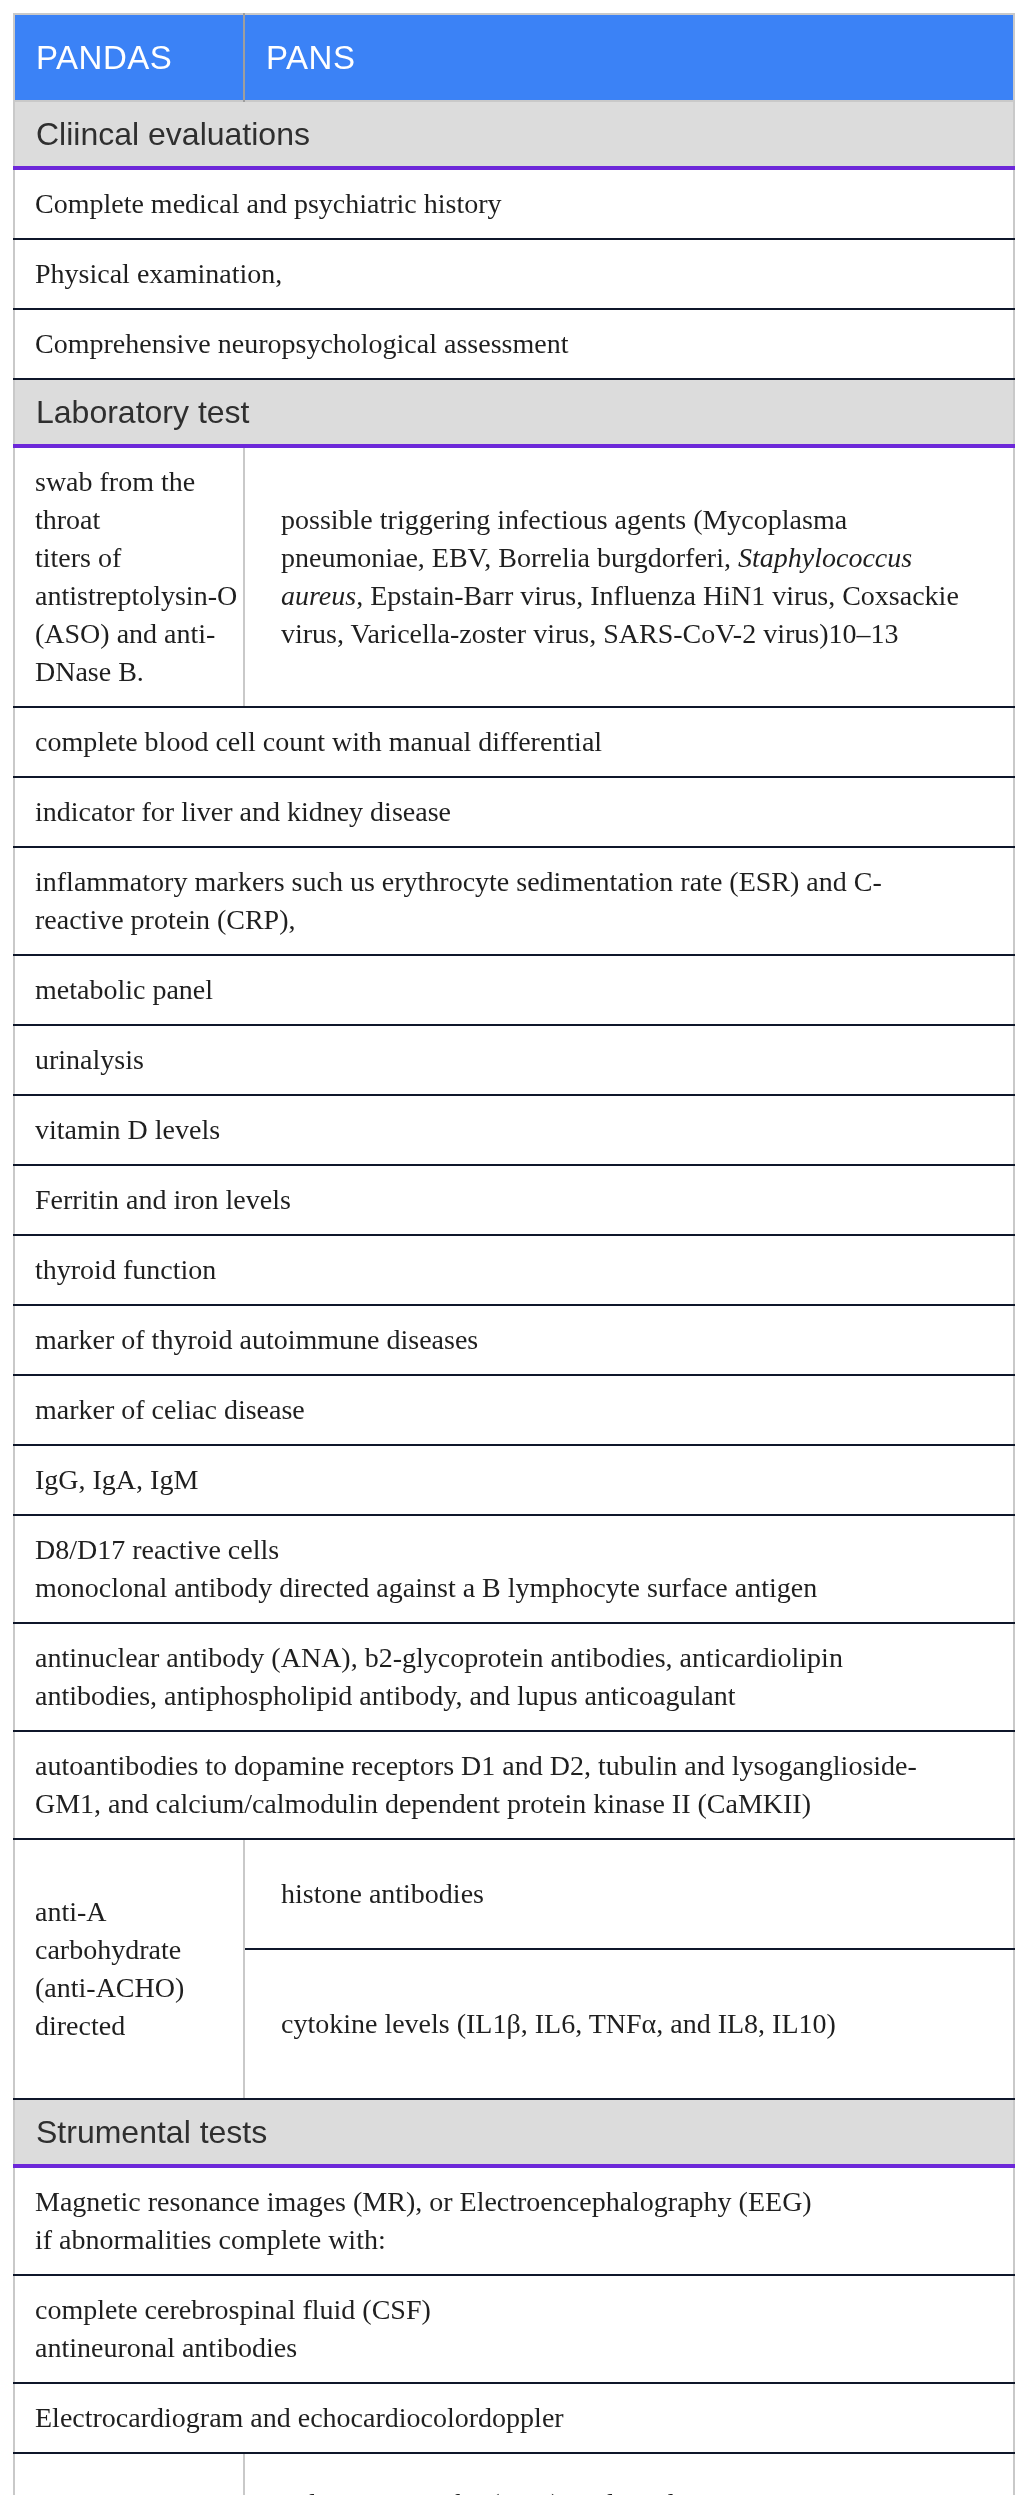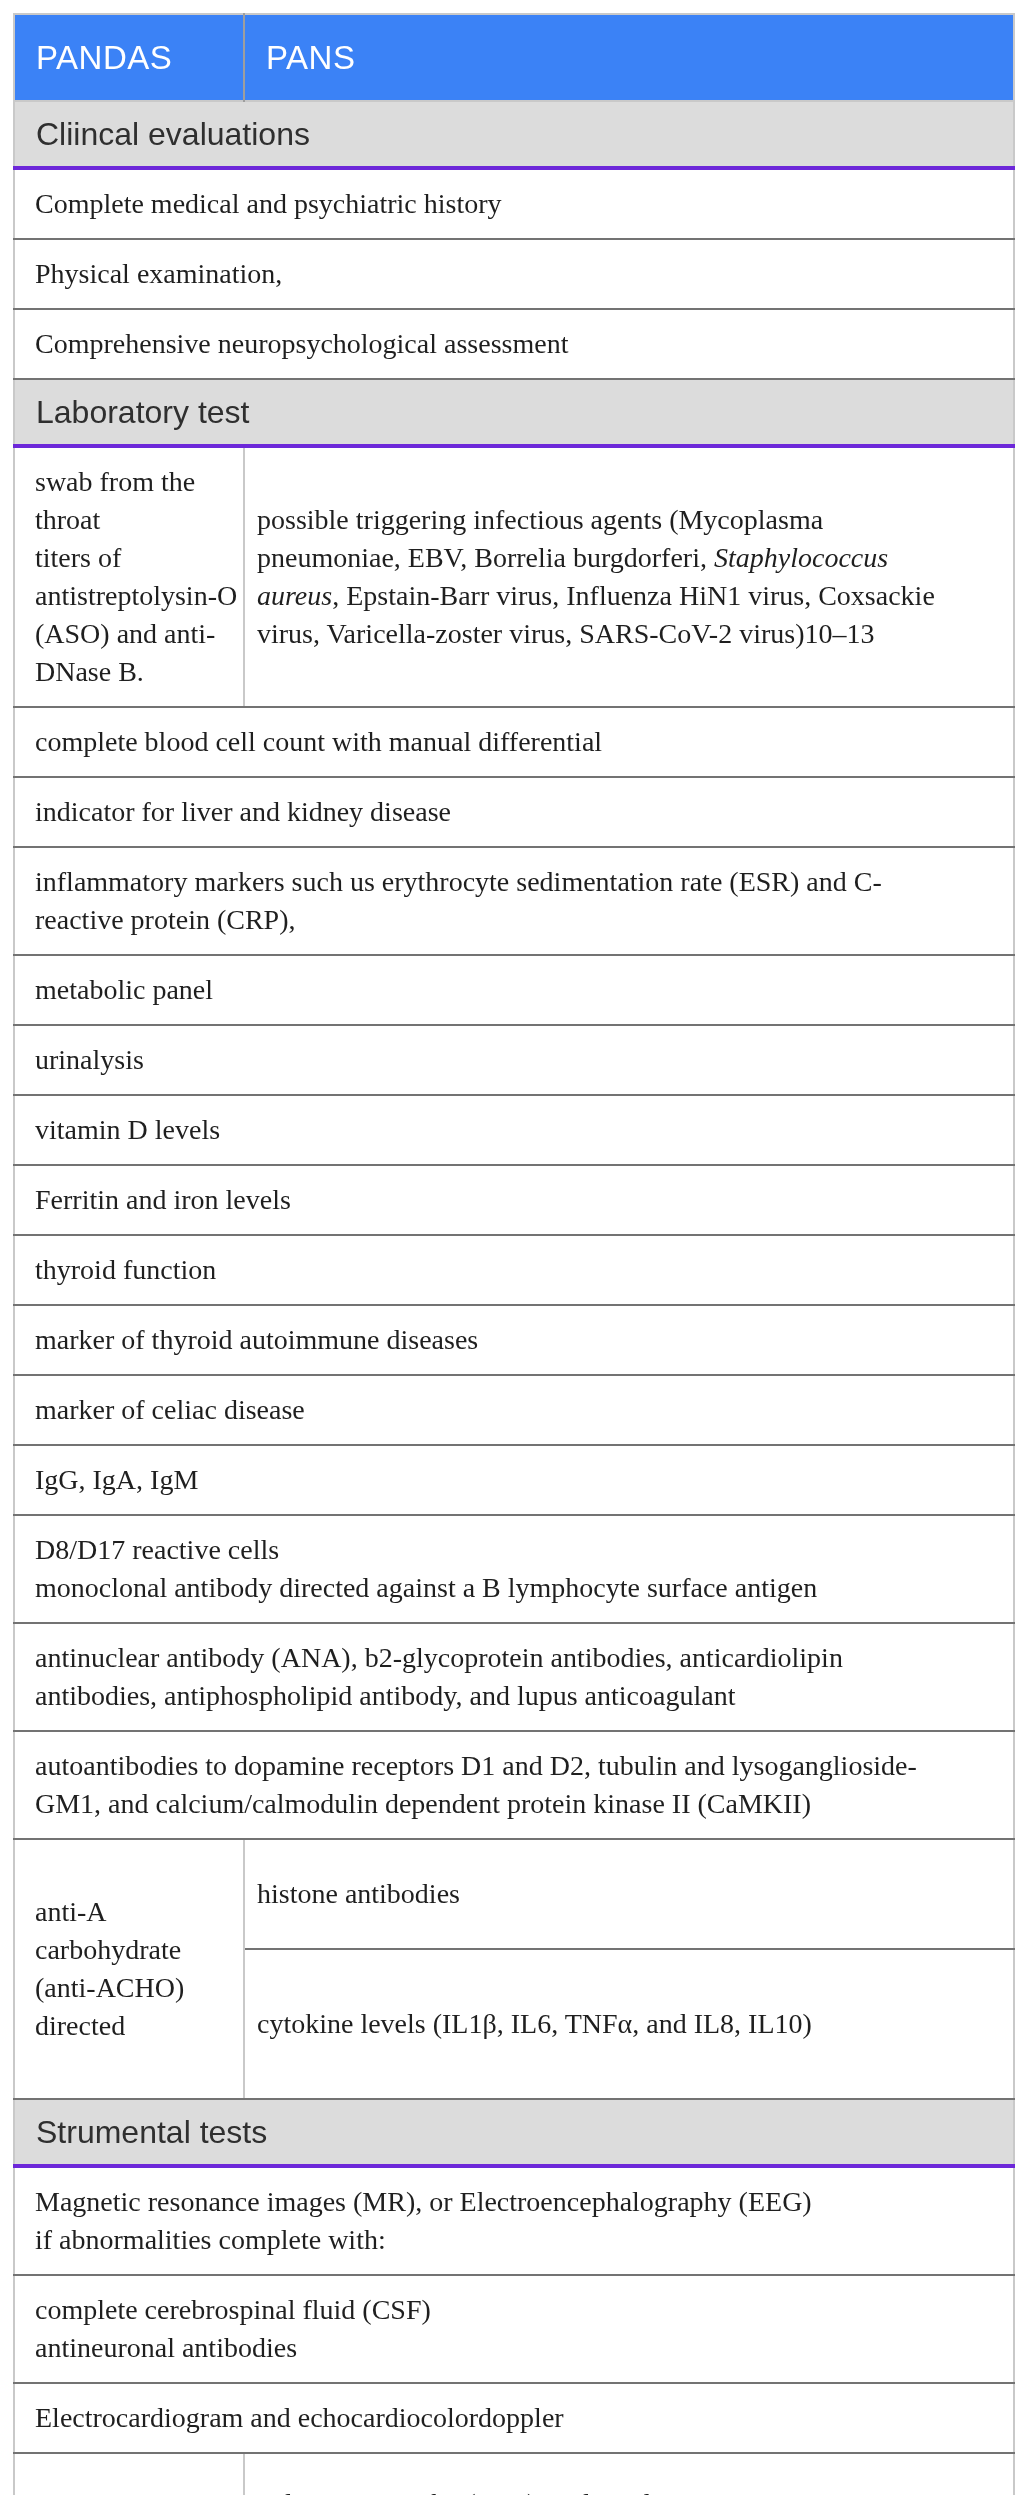--- a/index.html
+++ b/index.html
@@ -45,25 +45,25 @@
     border-top:2px solid #c9c9c9;
     border-bottom:4px solid #6d28d9;
   }
 
   
   td{
     font-size:28px;
     line-height:38px;
     vertical-align:middle;
     border-top:2px solid #c9c9c9;
-    border-bottom:2px solid #737373;
+    border-bottom:2px solid #0f172a;
     padding:15px 20px 15px 20px;
   }
   td.colL{border-right:2px solid #c9c9c9;padding-left:20px;padding-right:2px;}
-  td.colR{padding-left:12px;padding-right:46px;}
+  td.colR{padding-left:36px;padding-right:46px;}
   .pre{white-space:pre-line;}
   .ital{font-style:italic;}
   td.histone{height:78px;border-radius:27px;}
   td.cytokine{height:118px;margin-left:48px;}
   td.lastrow{height:70px;}
   td.emptycell{height:70px;}
 </style>
 </head>
 <body>
 

